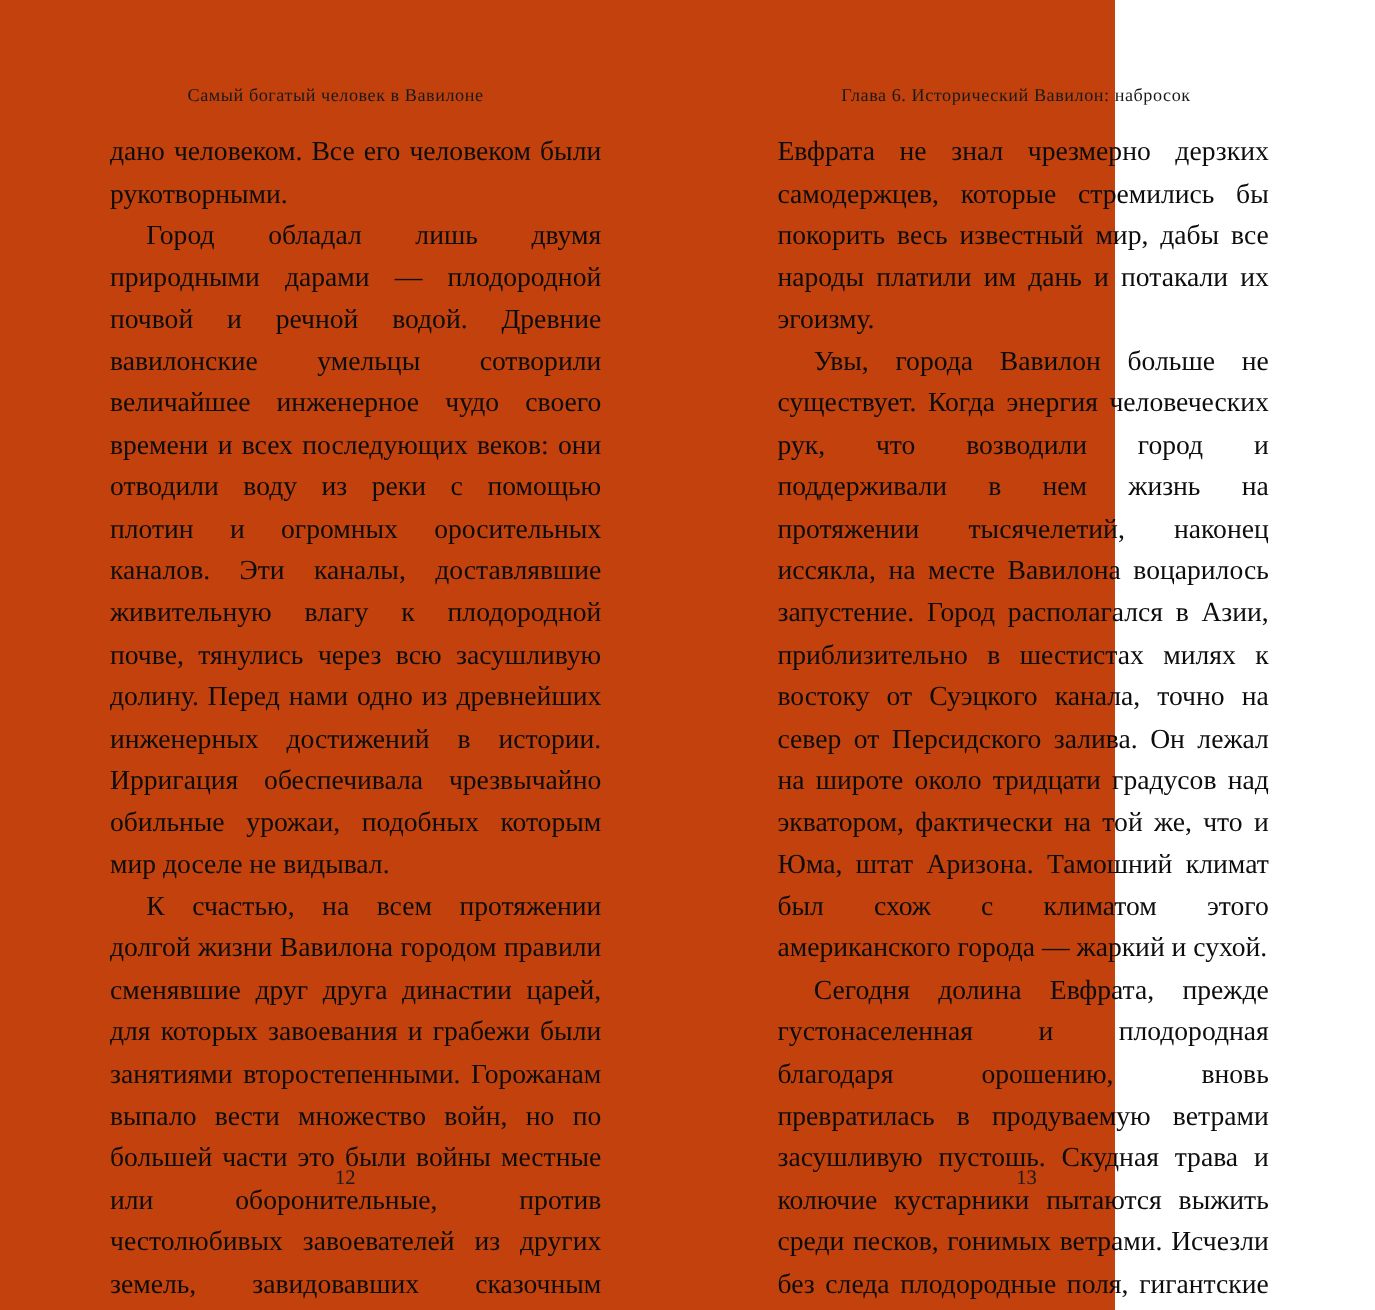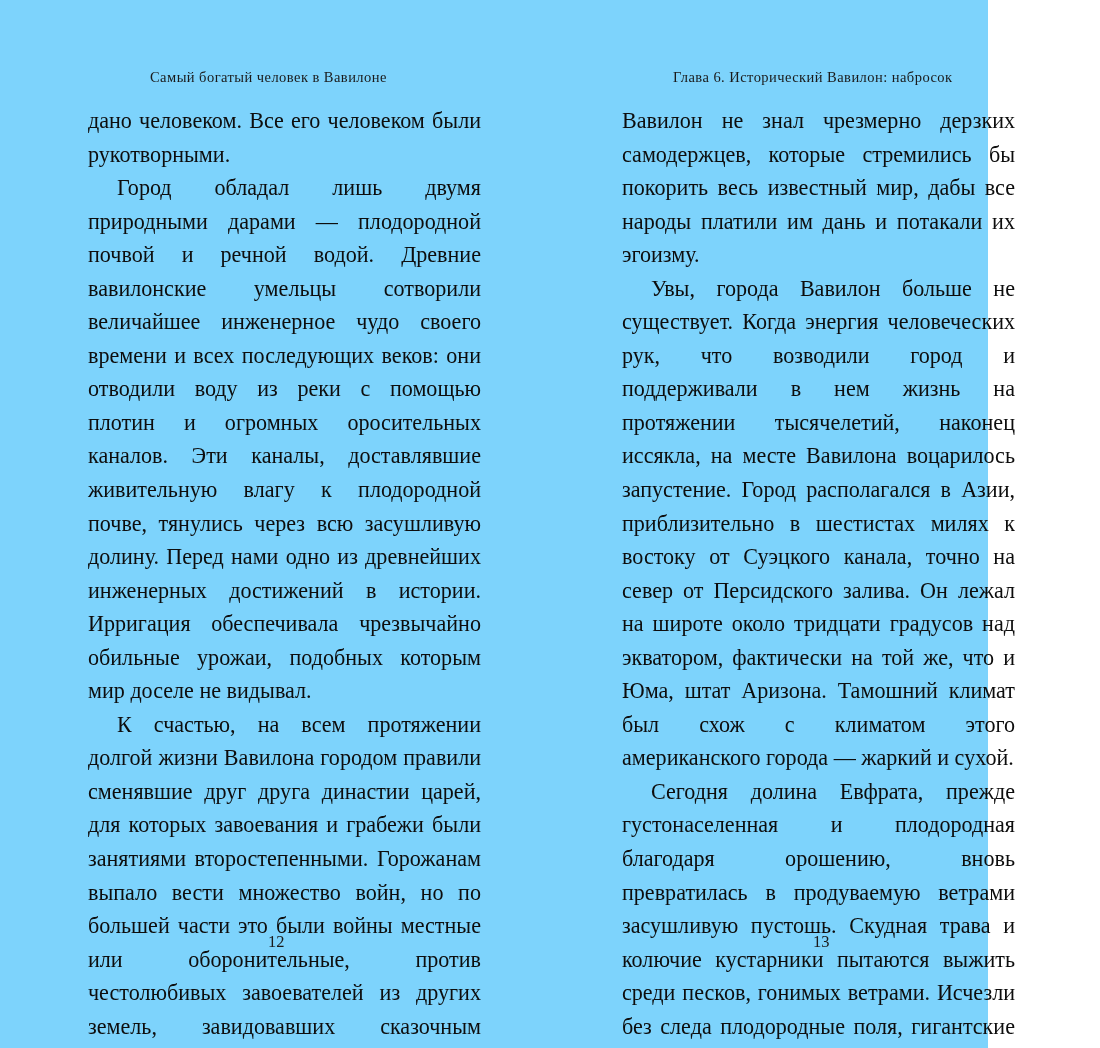--- a/index.html
+++ b/index.html
@@ -10,23 +10,23 @@
   body {
     width: 1100px;
     height: 1048px;
     font-family: "Liberation Serif", "DejaVu Serif", serif;
     color: #111111;
     overflow: hidden;
   }
 
   .spread {
     position: relative;
-    width: 988px;
+    width: 892px;
     height: 1048px;
-    background: #7dd3fc;
+    background: #c2410c;
   }
 
   .page {
     position: absolute;
     top: 0;
     height: 1048px;
   }
   .page-left  { left: 0px;   width: 550px; }
   .page-right { left: 550px; width: 550px; }
 
@@ -98,21 +98,21 @@
     </div>
 
     <div class="folio">12</div>
   </div>
 
   <div class="page page-right">
 
     <div class="runhead">Глава 6. Исторический Вавилон: набросок</div>
 
     <div class="column">
-      <p>Вавилон не знал чрезмерно дерзких самодержцев, которые стремились бы покорить весь известный мир, дабы все народы платили им дань и потакали их эгоизму.</p>
+      <p>Евфрата не знал чрезмерно дерзких самодержцев, которые стремились бы покорить весь известный мир, дабы все народы платили им дань и потакали их эгоизму.</p>
       <p class="indent">Увы, города Вавилон больше не существует. Когда энергия человеческих рук, что возводили город и поддерживали в нем жизнь на протяжении тысячелетий, наконец иссякла, на месте Вавилона воцарилось запустение. Город располагался в Азии, приблизительно в шестистах милях к востоку от Суэцкого канала, точно на север от Персидского залива. Он лежал на широте около тридцати градусов над экватором, фактически на той же, что и Юма, штат Аризона. Тамошний климат был схож с климатом этого американского города — жаркий и сухой.</p>
       <p class="indent">Сегодня долина Евфрата, прежде густонаселенная и плодородная благодаря орошению, вновь превратилась в продуваемую ветрами засушливую пустошь. Скудная трава и колючие кустарники пытаются выжить среди песков, гонимых ветрами. Исчезли без следа плодородные поля, гигантские города и длинные караваны с богатыми товарами. Единственные жители этой земли в наши дни — кочевники-арабы, ради пропитания пасущие</p>
     </div>
 
     <div class="folio">13</div>
   </div>
 
 </div>
 
 </body></html>

